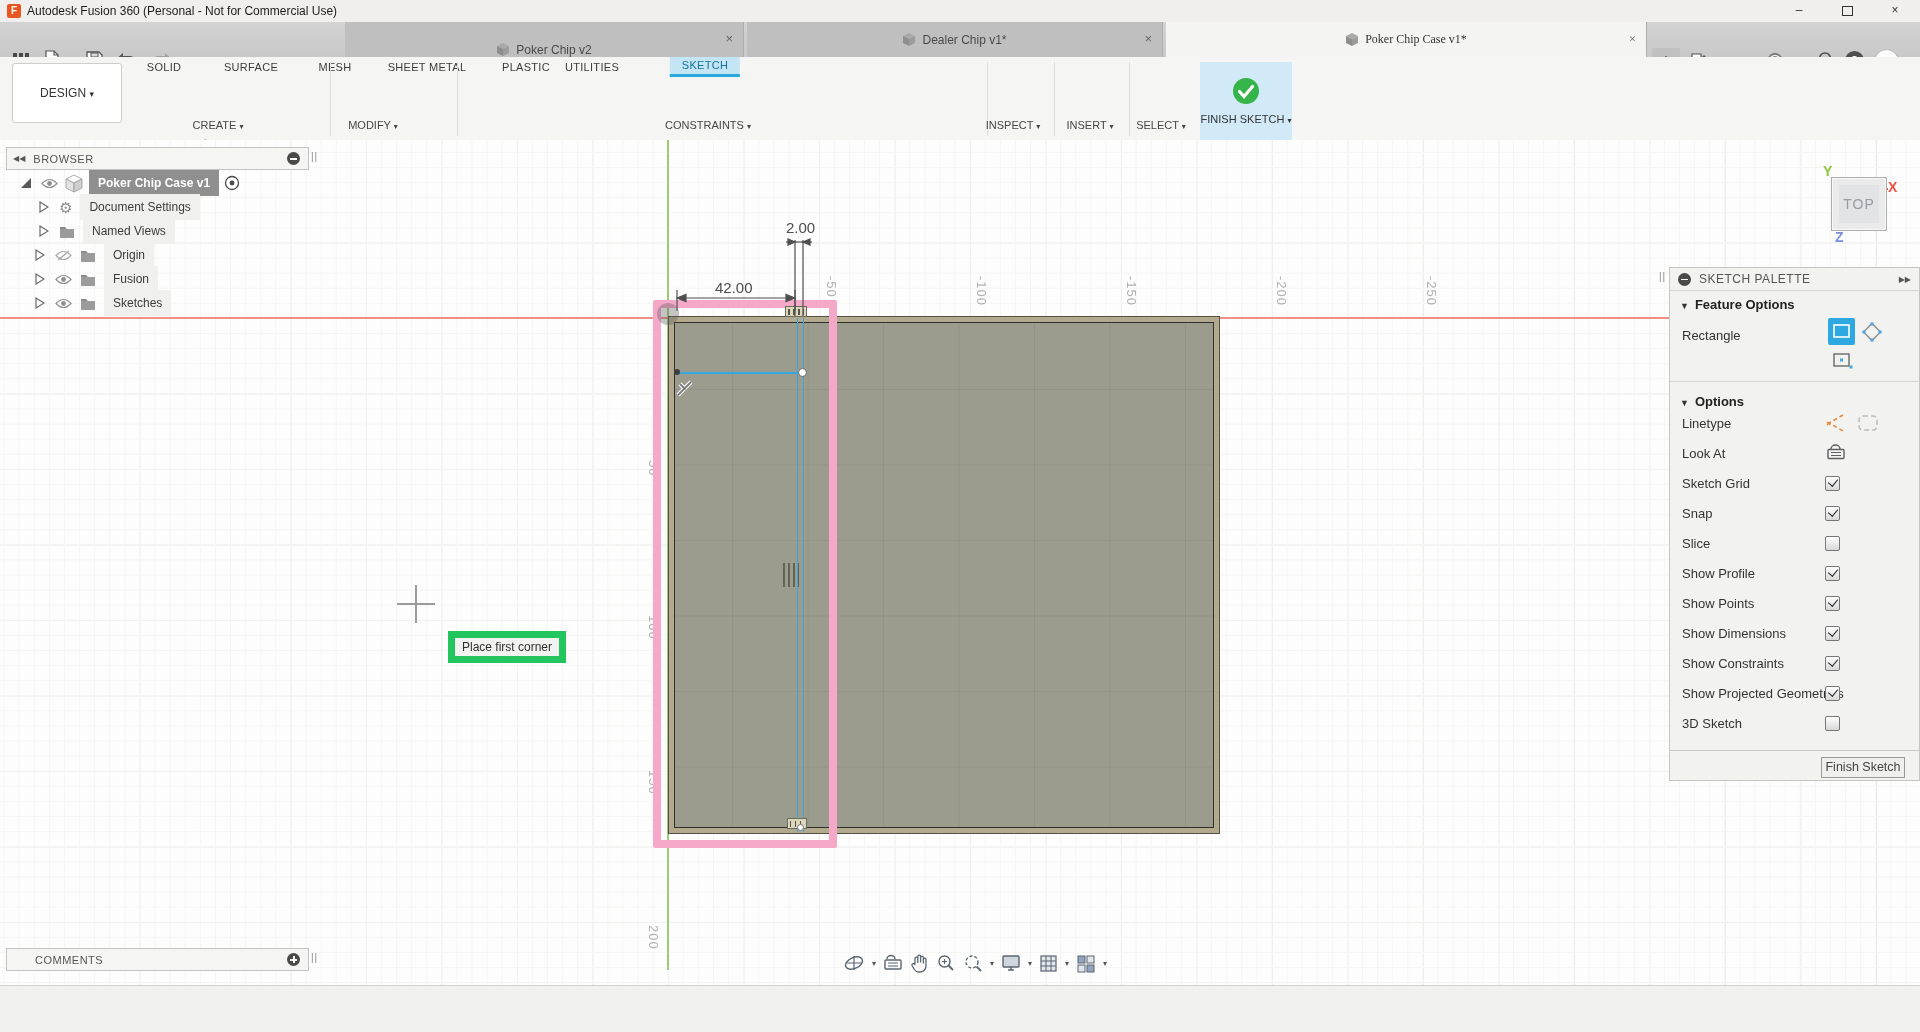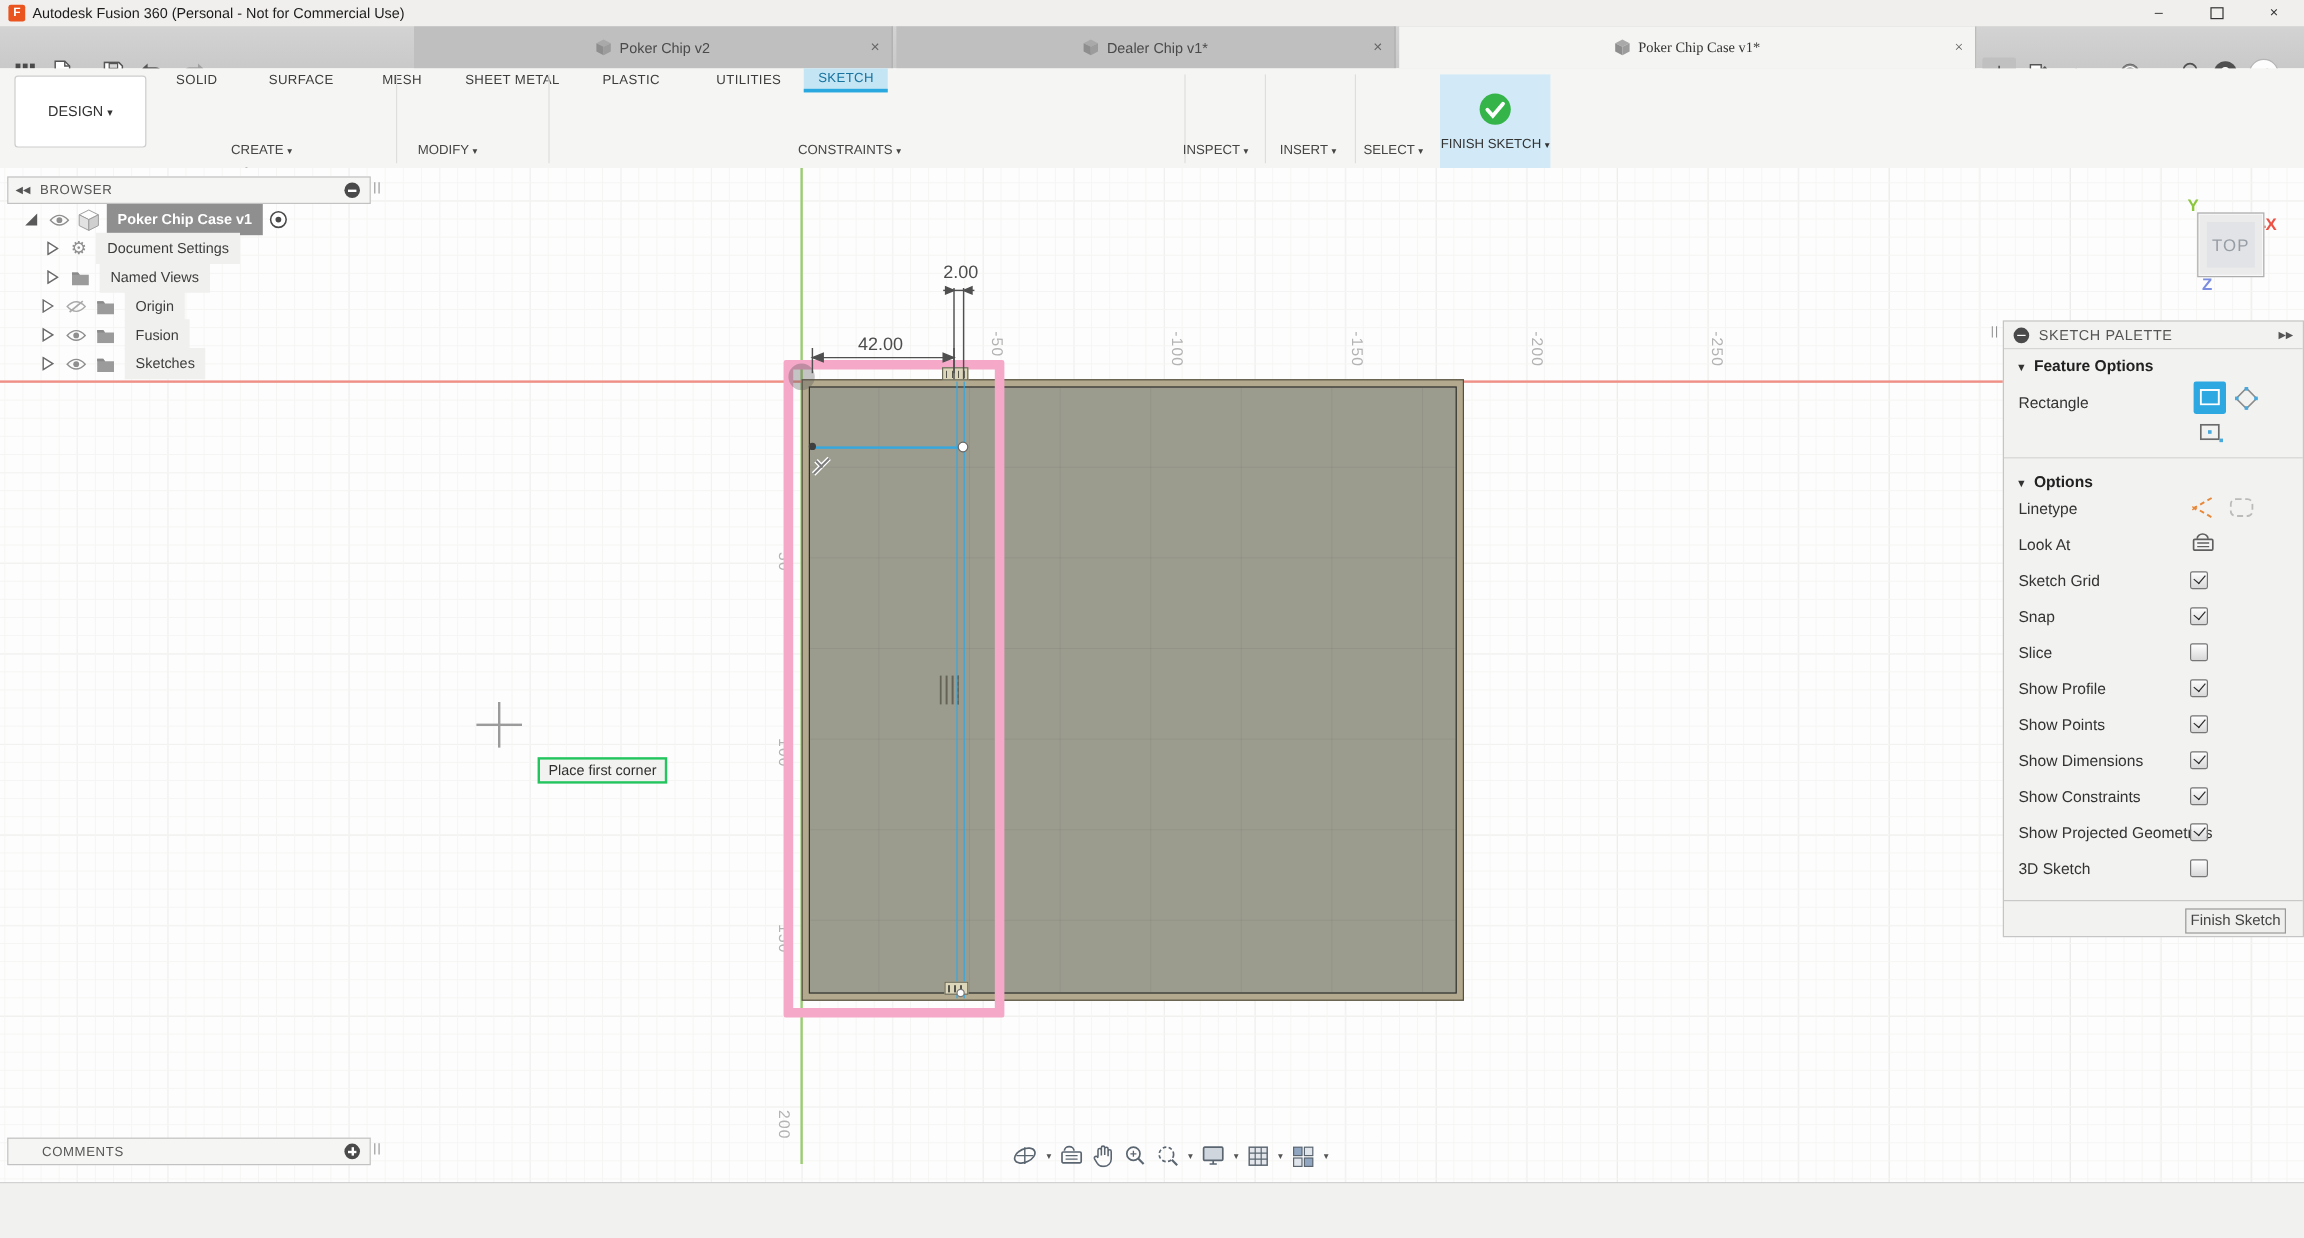--- a/index.html
+++ b/index.html
@@ -28,21 +28,21 @@
   
   #canvas-bg{position:absolute;left:0;top:140px;width:1920px;height:845px;background-color:#fdfdfd;
     background-image:
       linear-gradient(#f5f5f3 1px,transparent 1px),linear-gradient(90deg,#f5f5f3 1px,transparent 1px),
       linear-gradient(#eaeae8 1px,transparent 1px),linear-gradient(90deg,#eaeae8 1px,transparent 1px);
     background-size:15.1px 15.1px,15.1px 15.1px,75.5px 75.5px,75.5px 75.5px;
     background-position:64px 27px;}
   .vlab{position:absolute;writing-mode:vertical-rl;color:#b3b3b3;font-size:13px;letter-spacing:1px;}
   .blueline{position:absolute;background:#35a8e0;}
   .dimtxt{position:absolute;font-size:15px;color:#4d4d4d;}
-  #tooltip{position:absolute;left:448px;top:631px;height:16px;line-height:16px;background:#f2f2f0;border:2px solid #22c55e;padding:1px 7px;font-size:12px;color:#2f2f2f;}
+  #tooltip{position:absolute;left:448px;top:631px;height:16px;line-height:16px;background:#f2f2f0;border:7px solid #22c55e;padding:1px 7px;font-size:12px;color:#2f2f2f;}
   
   .panelbar{position:absolute;left:6px;width:301px;height:21px;background:#f5f5f3;border:1px solid #c2c2c2;display:flex;align-items:center;}
   .panelbar .ptitle{font-size:11px;color:#555;letter-spacing:.5px;margin-left:8px;}
   .roundbtn{width:13px;height:13px;border-radius:50%;background:#4a4a4a;position:relative;}
   .roundbtn::after{content:"";position:absolute;left:3px;top:6px;width:7px;height:1.5px;background:#fff;}
   .roundbtn.plus::before{content:"";position:absolute;left:6px;top:3px;width:1.5px;height:7px;background:#fff;}
   .brow{position:absolute;height:24px;display:flex;align-items:center;}
   .chip{background:#f0f0ee;padding:6px 9px;font-size:12px;color:#3c3c3c;white-space:nowrap;}
   .chip.root{background:#8f8f8f;color:#fff;font-weight:bold;}
   
@@ -100,21 +100,21 @@
       <polygon points="5,1 5,9 0.5,5" fill="#555"></polygon>
     </svg>
   <span class="qa" style="left:138px;top:33px;font-size:8px;color:#555;">▾</span>
   <svg class="qa" style="left:152px;top:30px;opacity:.35;" width="18" height="16" viewBox="0 0 18 16">
       <path d="M14 5 H6 a4 4 0 0 0 0 8 H11" fill="none" stroke="#555" stroke-width="1.8"></path>
       <polygon points="13,1 13,9 17.5,5" fill="#555"></polygon>
     </svg>
   <span class="qa" style="left:172px;top:33px;font-size:8px;color:#777;">▾</span>
 
   <div id="tabs">
-      <div class="doctab" style="left: 345px; width: 398px;">
+      <div class="doctab" style="left: 345px; width: 398px; align-items: flex-end;">
         <svg width="14" height="15" viewBox="0 0 14 15">
           <polygon points="7,1 13,4 7,7 1,4" fill="#a9a9a9"></polygon>
           <polygon points="1,4 7,7 7,14 1,11" fill="#8e8e8e"></polygon>
           <polygon points="13,4 7,7 7,14 13,11" fill="#9c9c9c"></polygon>
         </svg>
         <span>Poker Chip v2</span>
         <span class="closex">×</span>
       </div>
       <div class="doctab" style="left: 747px; width: 415px;">
         <svg width="14" height="15" viewBox="0 0 14 15">
@@ -158,21 +158,21 @@
 
 <div id="ribbon">
   <div class="abs" style="left:12px;top:6px;width:108px;height:58px;background:#fff;border:1px solid #cdcdcd;border-radius:3px;text-align:center;line-height:58px;font-size:12px;color:#333;"><span>DESIGN</span> <span style="font-size:9px;">▾</span></div>
 
   <div id="env-tabs">
       <div class="envtab" style="left: 164px;">SOLID</div>
       <div class="envtab" style="left: 251px;">SURFACE</div>
       <div class="envtab" style="left: 335px;">MESH</div>
       <div class="envtab" style="left: 427px;">SHEET METAL</div>
       <div class="envtab" style="left: 526px;">PLASTIC</div>
-      <div class="envtab" style="left: 624px;">UTILITIES</div>
+      <div class="envtab" style="left: 592px;">UTILITIES</div>
       <div class="envtab active" style="left: 705px;">SKETCH</div>
     </div>
 
   <svg class="ri" style="left:152px;" viewBox="0 0 34 34">
       <path d="M6 27 h7 M13 27 A14 14 0 0 0 27 13 V6" fill="none" stroke="#7a7a7a" stroke-width="1.6"></path>
       <rect x="3" y="24.5" width="5" height="5" fill="#49a8dc"></rect>
       <rect x="24.5" y="3" width="5" height="5" fill="#49a8dc"></rect>
     </svg>
   <svg class="ri" style="left:196px;" viewBox="0 0 34 34">
       <path d="M5 28 C9 8 15 30 21 13 S27 7 30 5" fill="none" stroke="#7a7a7a" stroke-width="1.6"></path>

